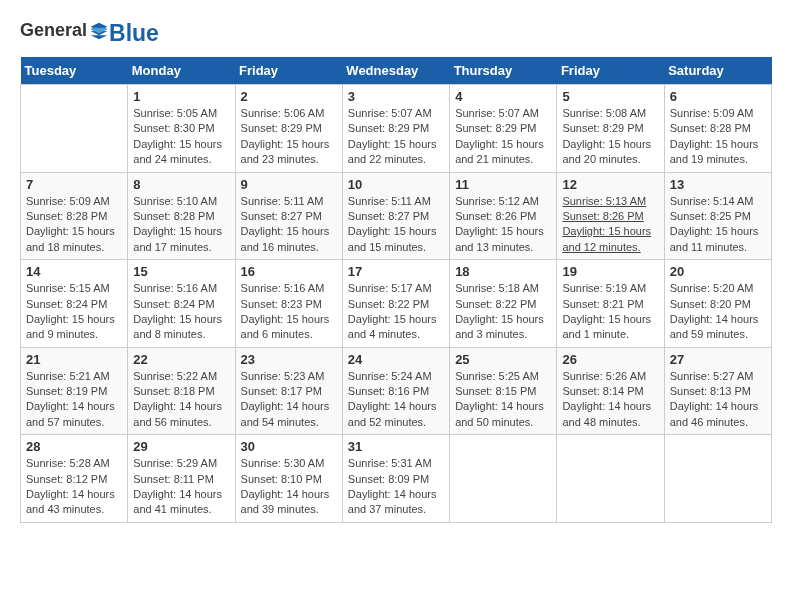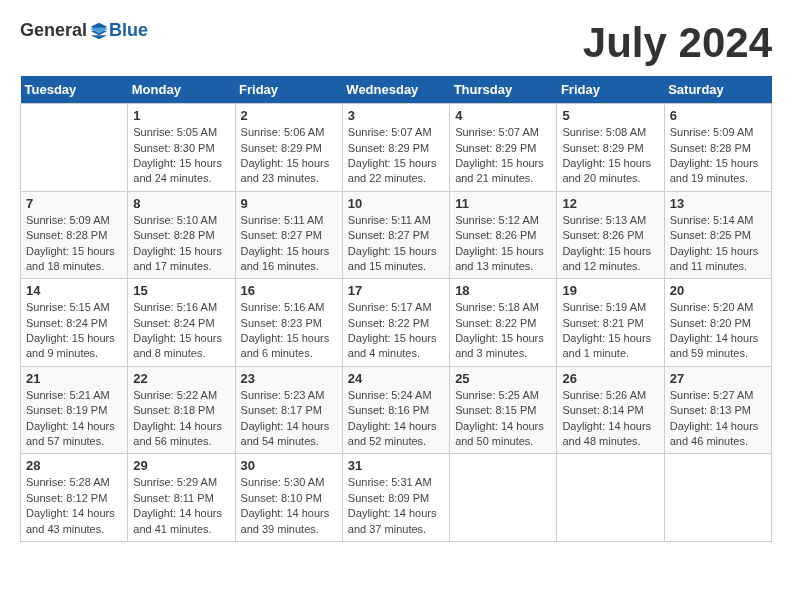--- a/index.html
+++ b/index.html
@@ -24,21 +24,21 @@
     .logo-text {
       display: flex;
       align-items: center;
     }
     .logo-general {
       font-size: 18px;
       font-weight: bold;
       color: #333;
     }
     .logo-blue {
-      font-size: 18px;
+      font-size: 23px;
       font-weight: bold;
       color: #1a5fa8;
     }
     .logo-icon {
       width: 20px;
       height: 20px;
       margin-left: 2px;
     }
     .title-area {
       text-align: right;
@@ -100,21 +100,20 @@
     <div class="logo-text">
       <span class="logo-general">General</span>
       <svg class="logo-icon" viewBox="0 0 24 24" fill="#1a5fa8">
         <path d="M12 2L2 7l10 5 10-5-10-5zM2 17l10 5 10-5M2 12l10 5 10-5"></path>
         <path d="M20 8l2 2-10 5L2 10l2-2" fill="#4a9fd4"></path>
       </svg>
     </div>
     <span class="logo-blue">Blue</span>
   </div>
   <div class="title-area">
-    <div class="month-title">July 2024</div>
   </div>
 </div>
 
 <table>
   <thead>
     <tr>
     <th>Tuesday</th>
         <th>Monday</th>
         <th>Friday</th>
         <th>Wednesday</th>
@@ -200,21 +199,21 @@
         </td>
         <td>
           <div class="day-number">11</div>
           <div class="day-info" style="white-space: pre-line;">Sunrise: 5:12 AM
 Sunset: 8:26 PM
 Daylight: 15 hours
 and 13 minutes.</div>
         </td>
         <td>
           <div class="day-number">12</div>
-          <div class="day-info" style="white-space: pre-line;">Sunrise: 5:13 AM
+          <div class="day-info" style="white-space: pre-line; text-decoration: underline;">Sunrise: 5:13 AM
 Sunset: 8:26 PM
 Daylight: 15 hours
 and 12 minutes.</div>
         </td>
         <td>
           <div class="day-number">13</div>
           <div class="day-info" style="white-space: pre-line;">Sunrise: 5:14 AM
 Sunset: 8:25 PM
 Daylight: 15 hours
 and 11 minutes.</div>

